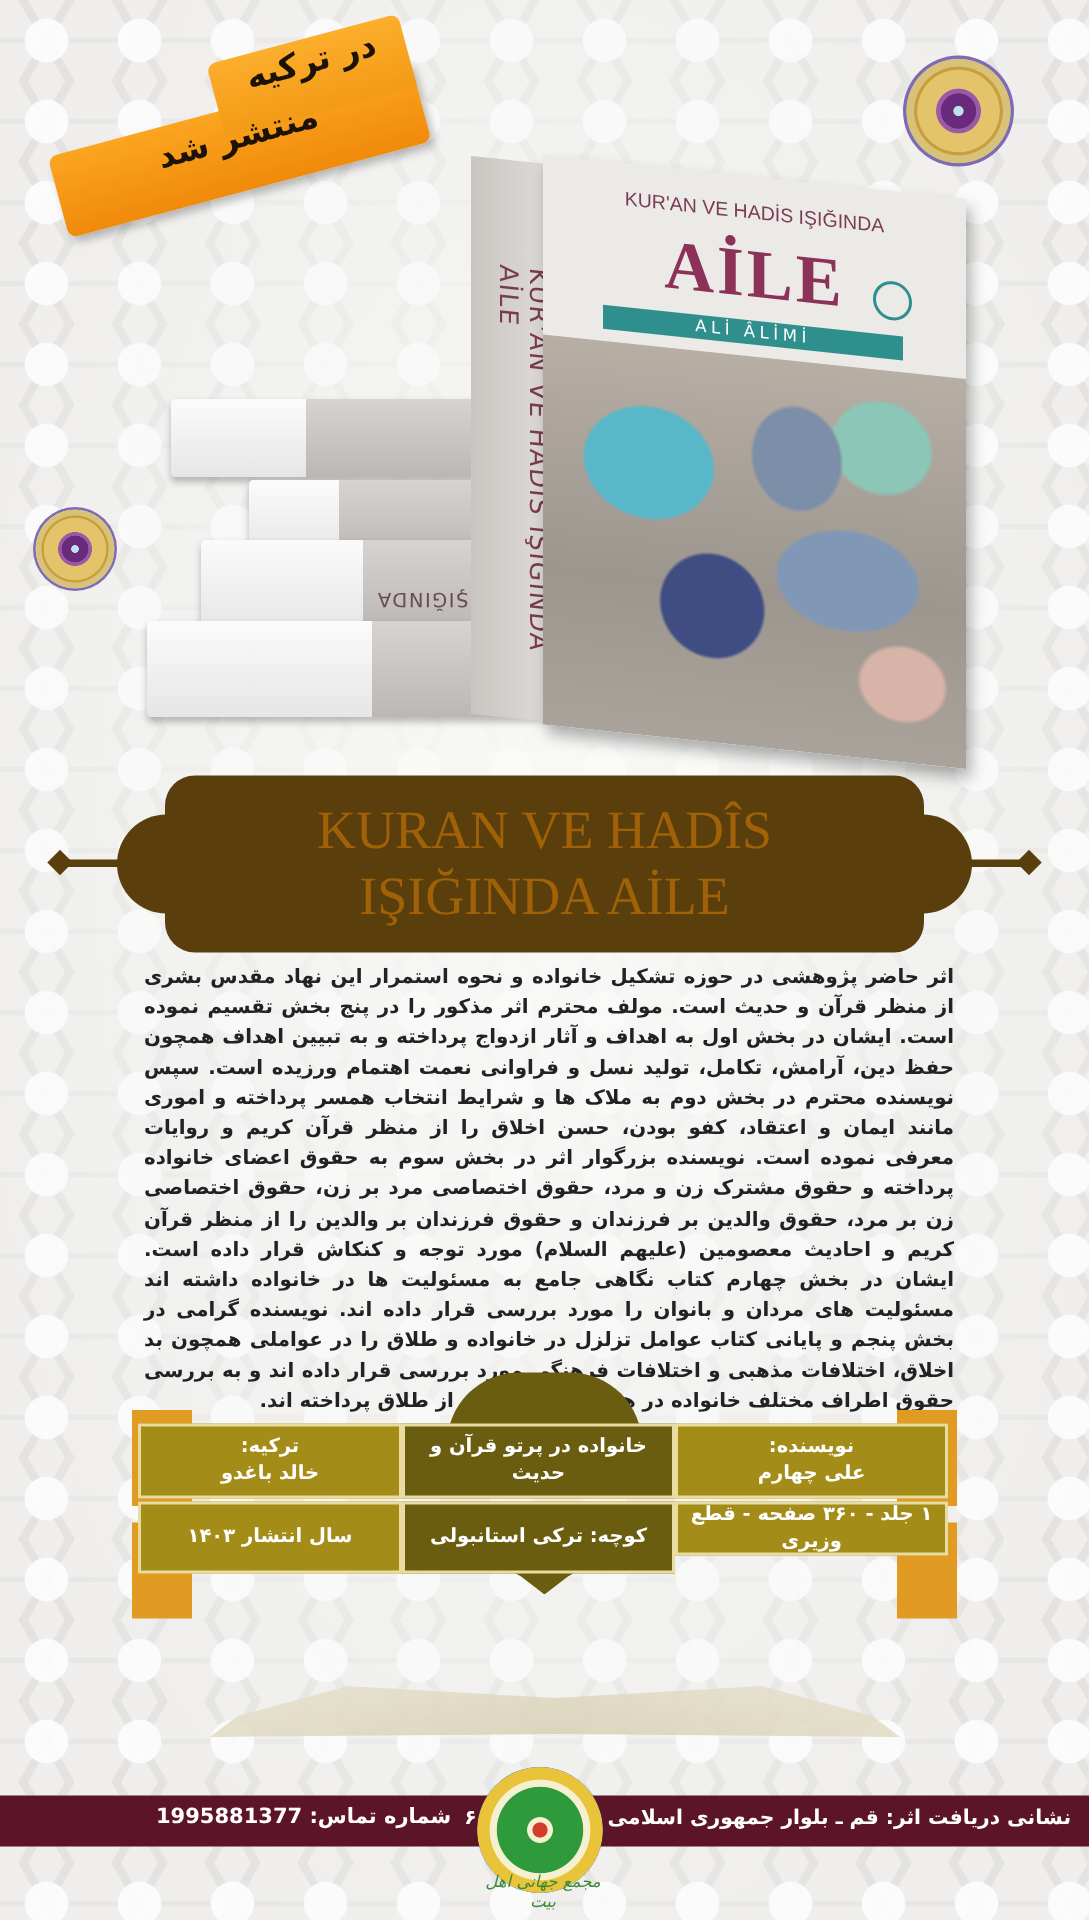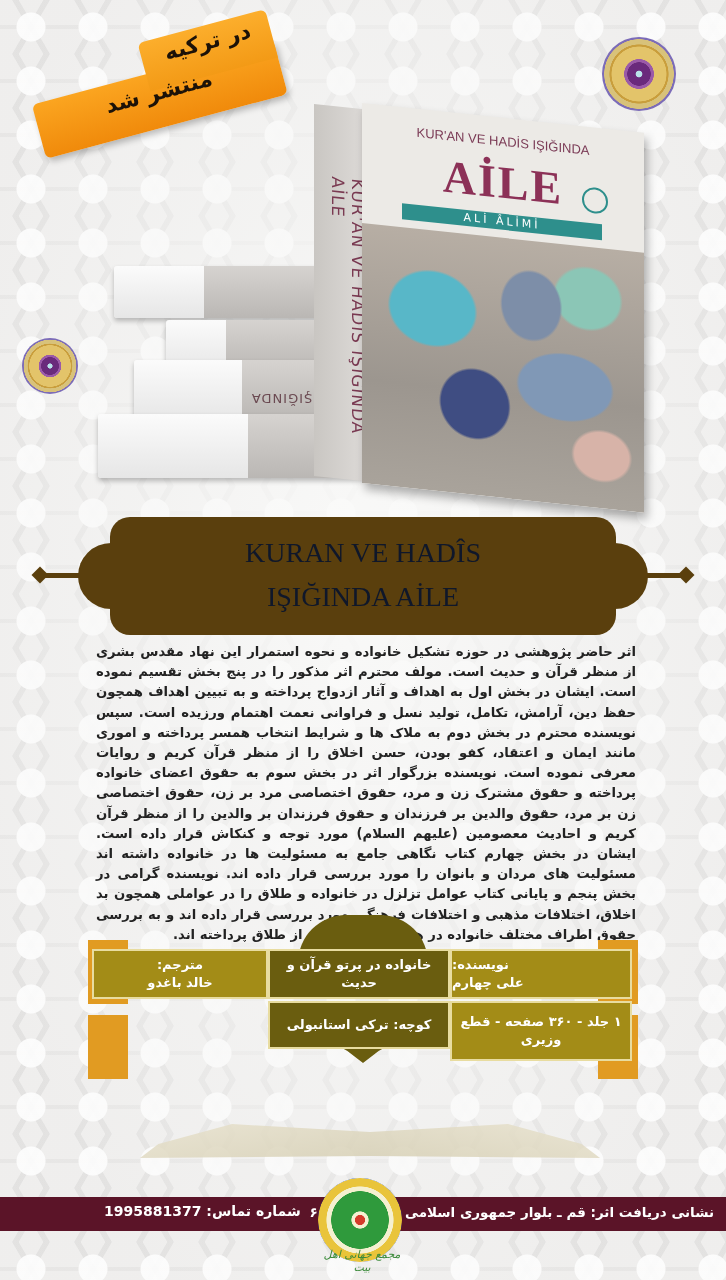--- a/index.html
+++ b/index.html
@@ -63,43 +63,43 @@
   
   .title-banner{position:absolute;left:34px;top:517px;width:658px;height:118px;}
   .tb-body{position:absolute;left:76px;top:0;width:506px;height:118px;background:#5a3f0d;border-radius:20px;}
   .tb-lwing,.tb-rwing{position:absolute;top:26px;width:60px;height:66px;background:#5a3f0d;}
   .tb-lwing{left:44px;border-radius:40px 0 0 40px;}
   .tb-rwing{right:44px;border-radius:0 40px 40px 0;}
   .tb-lline,.tb-rline{position:absolute;top:56px;width:50px;height:5px;background:#5a3f0d;}
   .tb-lline{left:4px;} .tb-rline{right:4px;}
   .tb-ldot,.tb-rdot{position:absolute;top:52px;width:12px;height:12px;background:#5a3f0d;transform:rotate(45deg);}
   .tb-ldot{left:0;} .tb-rdot{right:0;}
-  .tb-title{position:absolute;left:76px;width:506px;top:14px;text-align:center;color:#0f172a;
-    font-family:"Liberation Serif",serif;font-size:28px;line-height:44px;white-space:pre-line;}
+  .tb-title{position:absolute;left:76px;width:506px;top:14px;text-align:center;color:#a16207;
+    font-family:"Liberation Serif",serif;font-size:36px;line-height:44px;white-space:pre-line;}
 
   
   .desc{position:absolute;left:96px;top:642px;width:540px;direction:rtl;text-align:justify;
     font-size:13.2px;line-height:20.2px;color:#222;font-weight:bold;}
 
   
   .info-wrap{position:absolute;left:92px;top:915px;width:542px;height:155px;}
   .info-corner{position:absolute;width:40px;height:64px;background:#e19b22;}
   .ic-tl{left:-4px;top:25px;} .ic-tr{right:-4px;top:25px;}
   .ic-bl{left:-4px;top:100px;} .ic-br{right:-4px;top:100px;}
   .info-arch{position:absolute;left:206px;top:0;width:130px;height:48px;background:#6a5d0f;border-radius:60px 60px 0 0;}
   .info-arch-bottom{position:absolute;left:206px;top:108px;width:130px;height:40px;background:#6a5d0f;clip-path:polygon(0 0,100% 0,62% 70%,50% 100%,38% 70%);}
   .cell{position:absolute;display:flex;flex-direction:column;justify-content:center;align-items:center;
     color:#fff;font-weight:bold;font-size:13px;direction:rtl;text-align:center;line-height:18px;
     border:2px solid #e8dca0;box-sizing:border-box;}
   .cell.gold{background:#a38c17;}
   .cell.dark{background:#6a5d0f;}
-  .c-r1{left:358px;top:34px;width:182px;height:50px;align-items:flex-end;}
+  .c-r1{left:358px;top:34px;width:182px;height:50px;}
   .c-m1{left:176px;top:34px;width:182px;height:50px;justify-content:center;}
   .c-l1{left:0;top:34px;width:176px;height:50px;}
-  .c-r2{left:358px;top:86px;width:182px;height:60px;text-align:center;}
+  .c-r2{left:358px;top:86px;width:182px;height:36px;text-align:center;}
   .c-m2{left:176px;top:86px;width:182px;height:48px;}
   .c-l2{left:0;top:86px;width:176px;height:48px;}
 
   
   .open-book{position:absolute;left:140px;top:1110px;width:460px;height:60px;}
   .ob-left{position:absolute;left:0;top:10px;width:230px;height:40px;
     background:linear-gradient(170deg,#e9e3cf,#d6cfb4);clip-path:polygon(8% 60%,40% 10%,100% 30%,100% 90%,0 95%);opacity:0.85;}
   .ob-right{position:absolute;right:0;top:10px;width:230px;height:40px;
     background:linear-gradient(190deg,#e9e3cf,#d6cfb4);clip-path:polygon(0 30%,60% 10%,92% 60%,100% 95%,0 90%);opacity:0.85;}
 
@@ -180,28 +180,31 @@
   <div class="info-arch-bottom"></div>
 
   <div class="cell gold c-r1">
     <span>نویسنده:</span>
     <span>علی چهارم</span>
   </div>
   <div class="cell dark c-m1">
     <span>خانواده در پرتو قرآن و حدیث</span>
   </div>
   <div class="cell gold c-l1">
-    <span>مترجم:</span>
+    <span>ترکیه:</span>
     <span>خالد باغدو</span>
   </div>
   <div class="cell gold c-r2">
     <span>۱ جلد - ۳۶۰ صفحه - قطع وزیری</span>
   </div>
   <div class="cell dark c-m2">
     <span>کوچه: ترکی استانبولی</span>
+  </div>
+  <div class="cell gold c-l2">
+    <span>سال انتشار ۱۴۰۳</span>
   </div>
 </div>
 
 <div class="open-book">
   <div class="ob-left"></div>
     <div class="ob-right"></div>
 </div>
 
 <div class="footer-bar"></div>
 <div class="footer-addr">نشانی دریافت اثر: قم ـ بلوار جمهوری اسلامی ـ نبش کوچه ۶</div>

